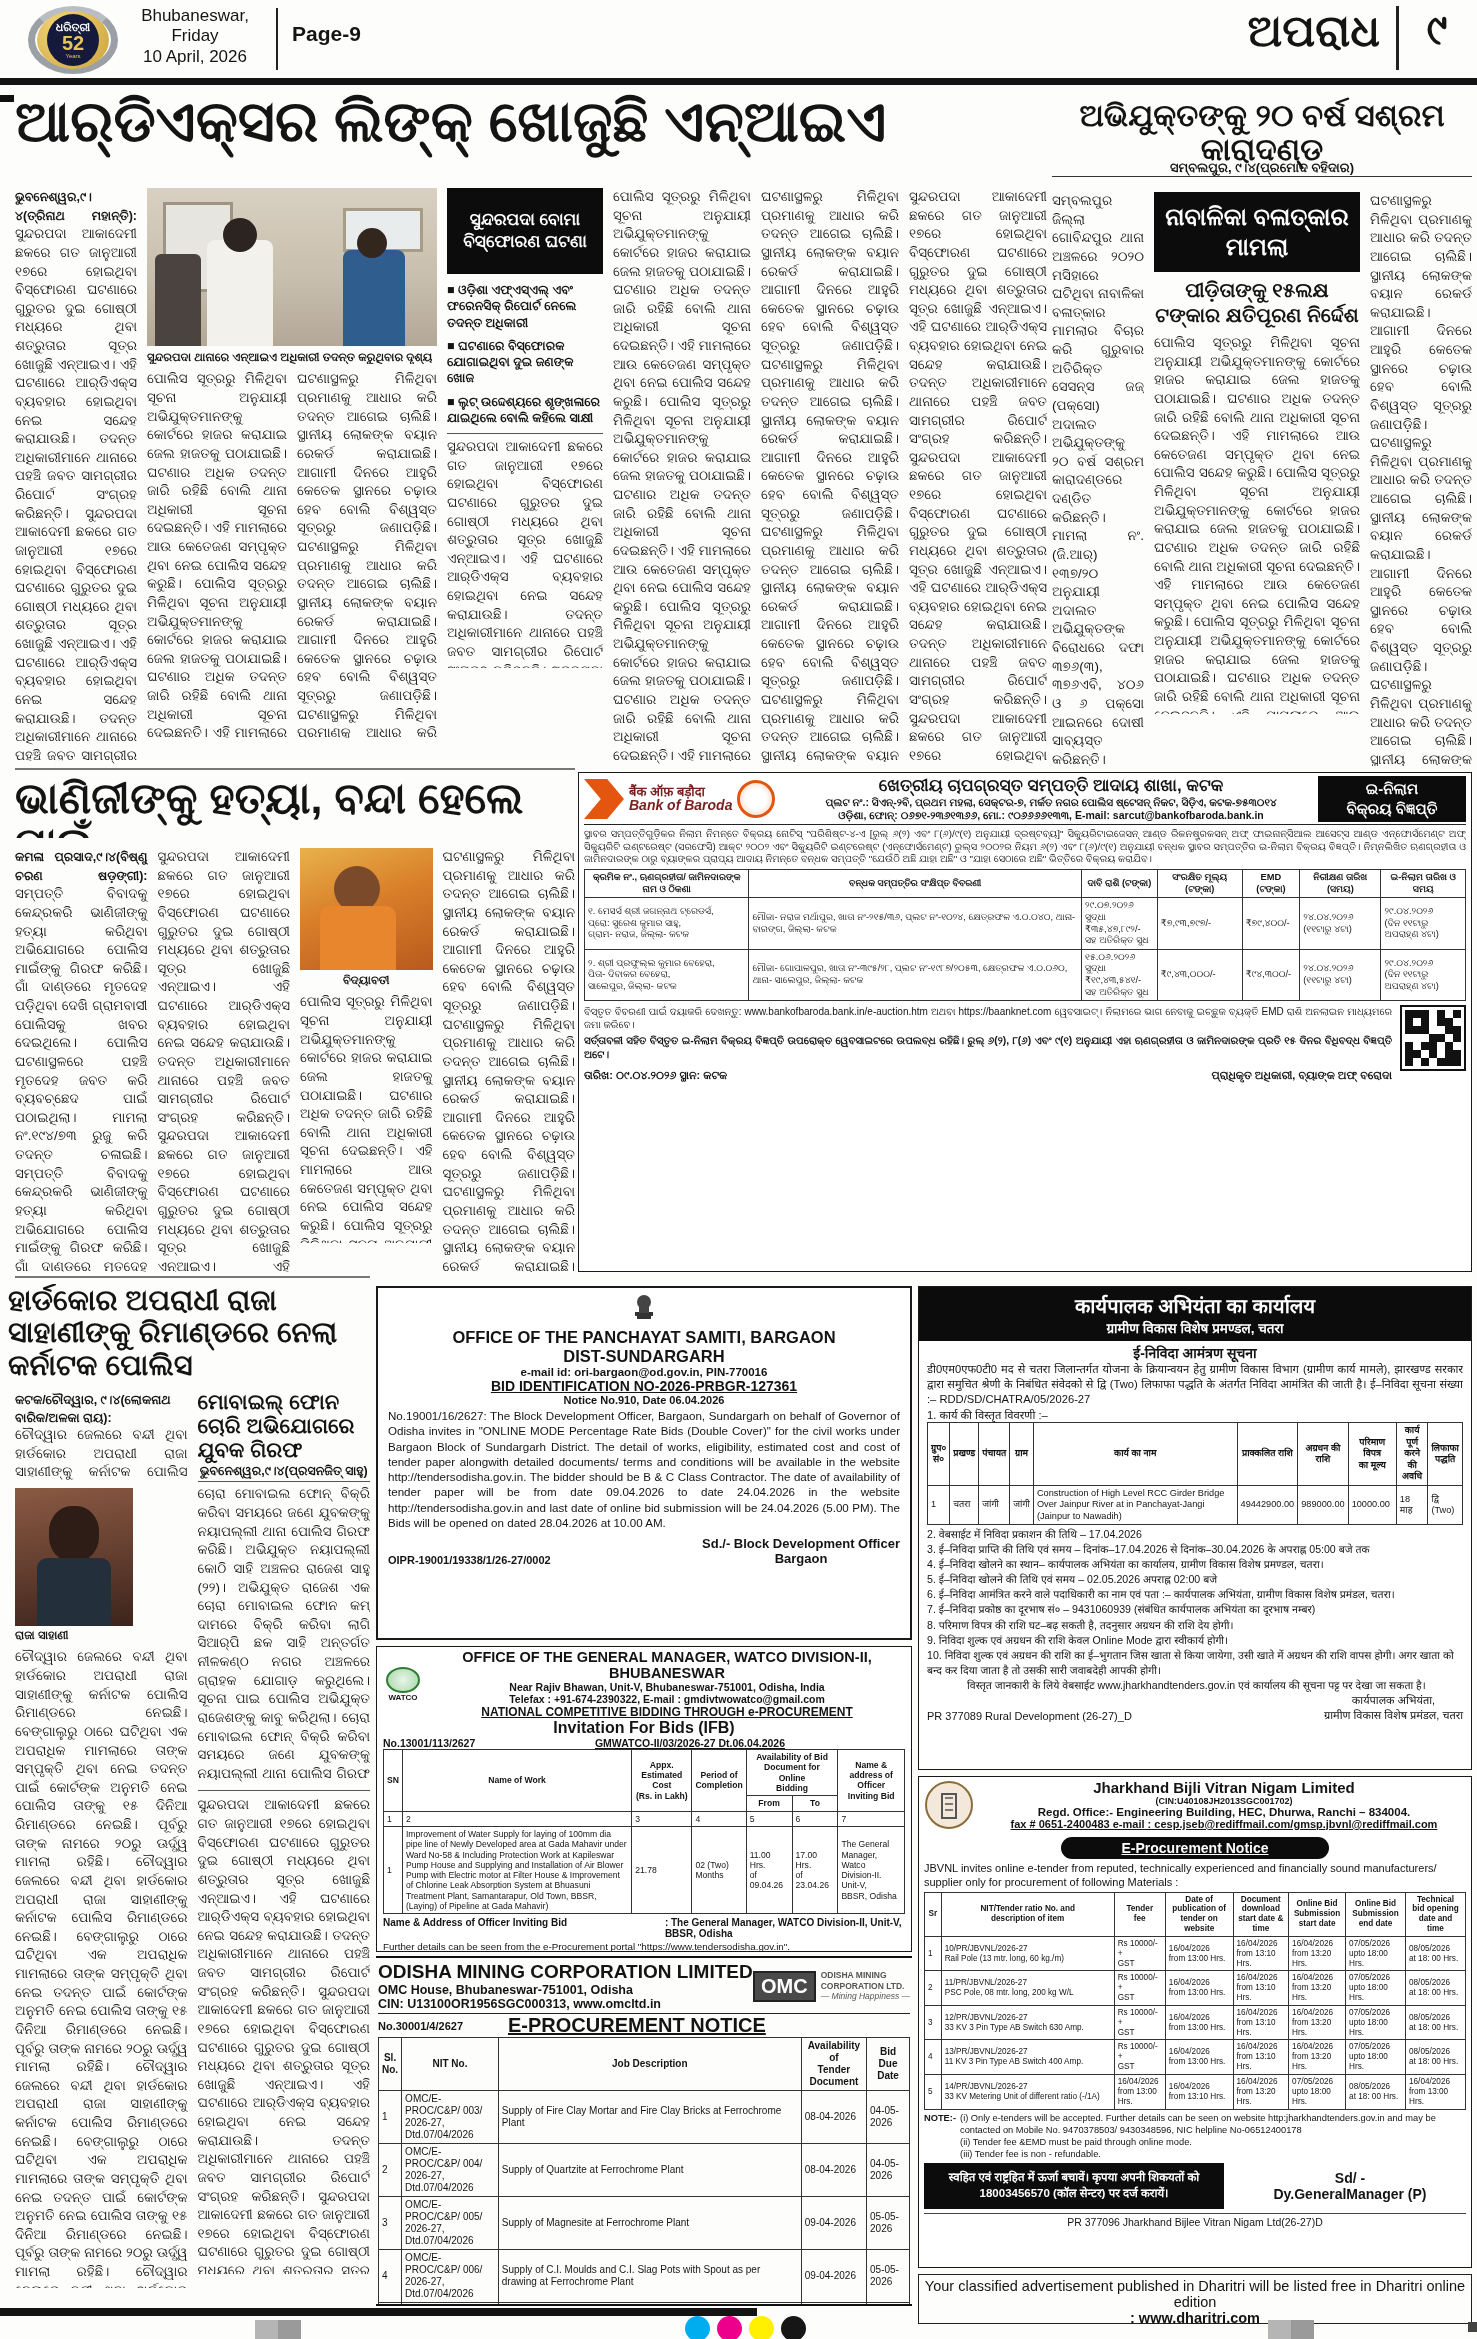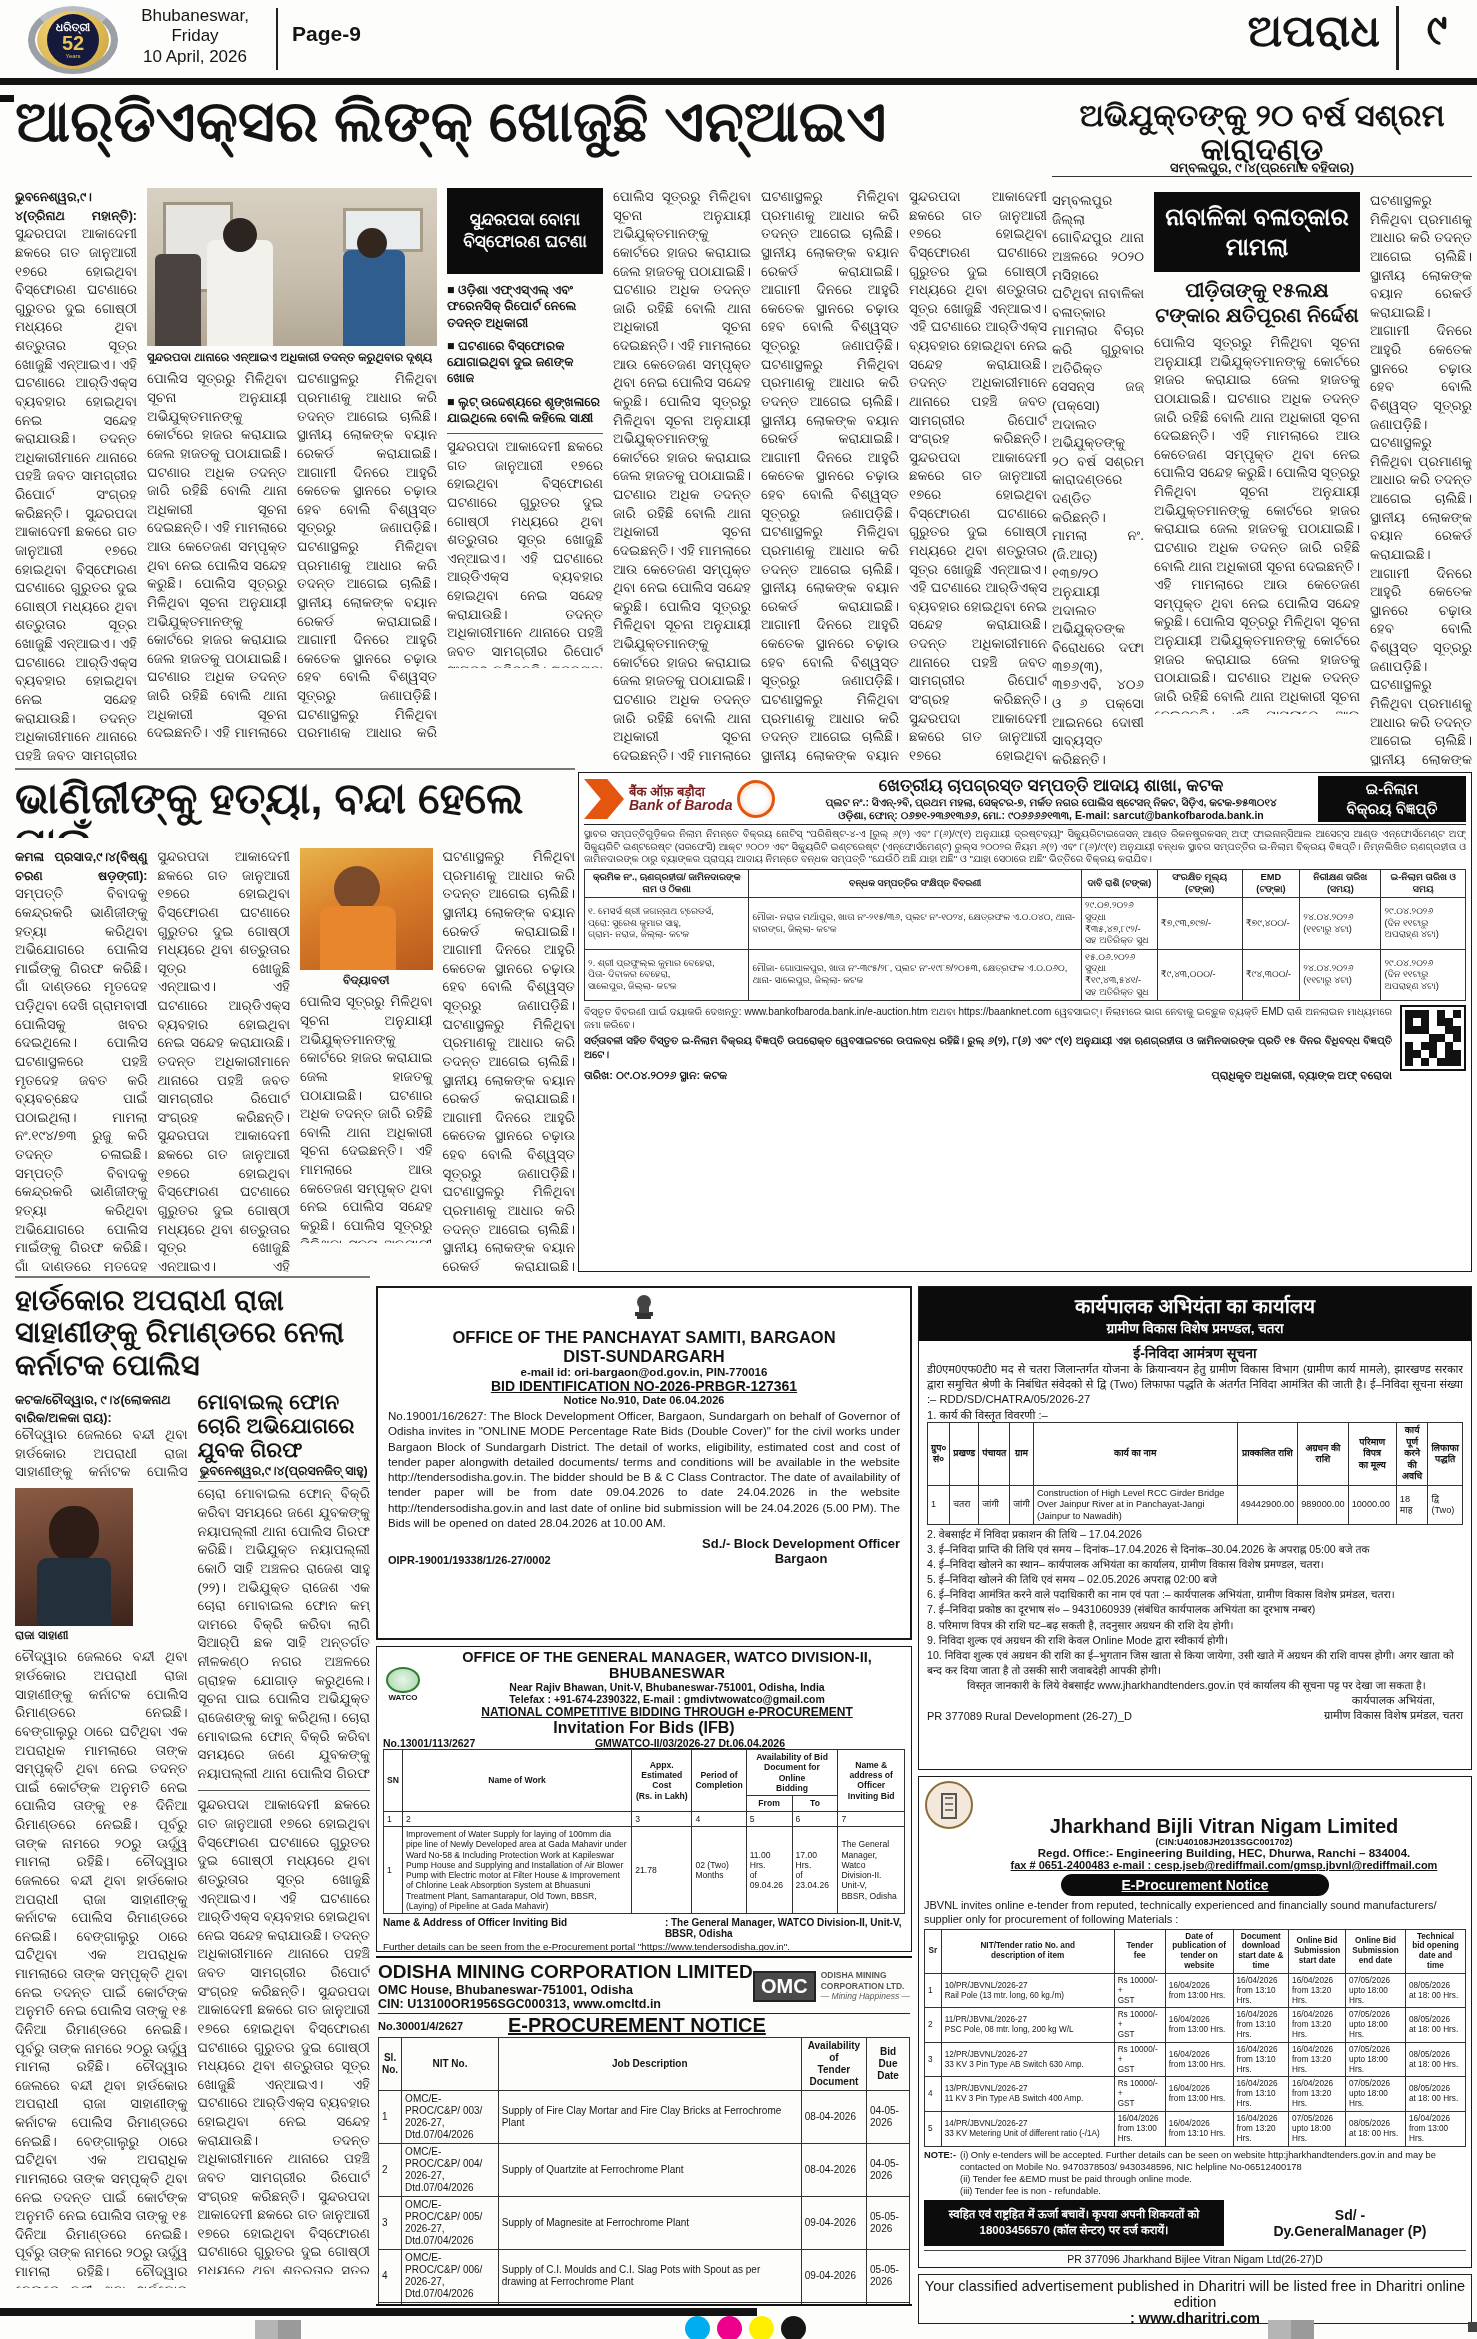--- a/index.html
+++ b/index.html
@@ -265,21 +265,21 @@
           <i class="k"></i>
           <i></i>
           <i class="k"></i>
           <i class="k"></i>
           <i class="k"></i>
       </div>
     </div>
   </div>
 
   <div class="abs" style="left:15px;top:1276px;width:355px;height:2px;background:#777;"></div>
-  <div class="abs b" style="left:15px;top:1284px;width:355px;font-size:29px;line-height:1.12;height:100px;overflow:hidden;">ହାର୍ଡକୋର ଅପରାଧୀ ରାଜା ସାହାଣୀଙ୍କୁ ରିମାଣ୍ଡରେ ନେଲା କର୍ନାଟକ ପୋଲିସ</div>
+  <div class="abs b" style="left:8px;top:1284px;width:355px;font-size:29px;line-height:1.12;height:100px;overflow:hidden;">ହାର୍ଡକୋର ଅପରାଧୀ ରାଜା ସାହାଣୀଙ୍କୁ ରିମାଣ୍ଡରେ ନେଲା କର୍ନାଟକ ପୋଲିସ</div>
   <div class="abs" style="left:15px;top:1390px;width:355px;height:944px;">
     <div class="colrow" style="height:100%;">
       <div style="overflow:hidden;">
         <span class="dateline">କଟକ/ଚୌଦ୍ୱାର, ୯।୪(ଲୋକନାଥ ବାରିକ/ଅଳକା ରାୟ):</span>
         <div class="odia-body jtext" style="height:56px;overflow:hidden;">ଚୌଦ୍ୱାର ଜେଲରେ ବନ୍ଦୀ ଥିବା ହାର୍ଡକୋର ଅପରାଧୀ ରାଜା ସାହାଣୀଙ୍କୁ କର୍ନାଟକ ପୋଲିସ ରିମାଣ୍ଡରେ ନେଇଛି। ବେଙ୍ଗାଲୁରୁ ଠାରେ ଘଟିଥିବା ଏକ ଅପରାଧିକ ମାମଲାରେ ତାଙ୍କ ସମ୍ପୃକ୍ତି ଥିବା ନେଇ ତଦନ୍ତ ପାଇଁ କୋର୍ଟଙ୍କ ଅନୁମତି ନେଇ ପୋଲିସ ତାଙ୍କୁ ୧୫ ଦିନିଆ ରିମାଣ୍ଡରେ ନେଇଛି। ପୂର୍ବରୁ ତାଙ୍କ ନାମରେ ୨୦ରୁ ଊର୍ଦ୍ଧ୍ୱ ମାମଲା ରହିଛି। </div>
         <div class="photo" style="width:118px;height:138px;margin:6px 0 2px;background:linear-gradient(170deg,#8a5a43 0%,#5e3a2c 60%,#3c241c 100%);">
           <div class="abs" style="left:34px;top:18px;width:50px;height:56px;border-radius:45%;background:#2e1d16;"></div>
           <div class="abs" style="left:22px;top:70px;width:74px;height:68px;background:#23303c;border-radius:10px 10px 0 0;"></div>
         </div>
         <div class="cap" style="margin-bottom:6px;">ରାଜା ସାହାଣୀ</div>
@@ -542,21 +542,21 @@
       <div style="flex:0 0 52px;">
         <svg width="50" height="50" viewBox="0 0 50 50">
           <circle cx="25" cy="25" r="23" fill="#f3e8d9" stroke="#8a6d3b" stroke-width="2"></circle>
           <rect x="18" y="14" width="14" height="24" fill="none" stroke="#555" stroke-width="2"></rect>
           <line x1="21" y1="18" x2="29" y2="18" stroke="#555" stroke-width="1.5"></line>
           <line x1="21" y1="24" x2="29" y2="24" stroke="#555" stroke-width="1.5"></line>
           <line x1="21" y1="30" x2="29" y2="30" stroke="#555" stroke-width="1.5"></line>
         </svg>
       </div>
       <div style="flex:1;text-align:center;">
-        <div class="b" style="font-size:20px;line-height:1.05;margin-top:36px;">Jharkhand Bijli Vitran Nigam Limited</div>
+        <div class="b" style="font-size:15px;line-height:1.05;">Jharkhand Bijli Vitran Nigam Limited</div>
         <div class="b" style="font-size:9px;">(CIN:U40108JH2013SGC001702)</div>
         <div class="b" style="font-size:11.5px;">Regd. Office:- Engineering Building, HEC, Dhurwa, Ranchi – 834004.</div>
         <div class="b" style="font-size:11px;text-decoration:underline;">fax # 0651-2400483 e-mail : cesp.jseb@rediffmail.com/gmsp.jbvnl@rediffmail.com</div>
       </div>
     </div>
     <div class="ctr" style="margin:3px 0;">
       <span class="blackbox" style="display:inline-block;padding:2px 60px;border-radius:12px;">
         <span class="b" style="font-size:14px;text-decoration:underline;">E-Procurement Notice</span>
       </span>
     </div>

